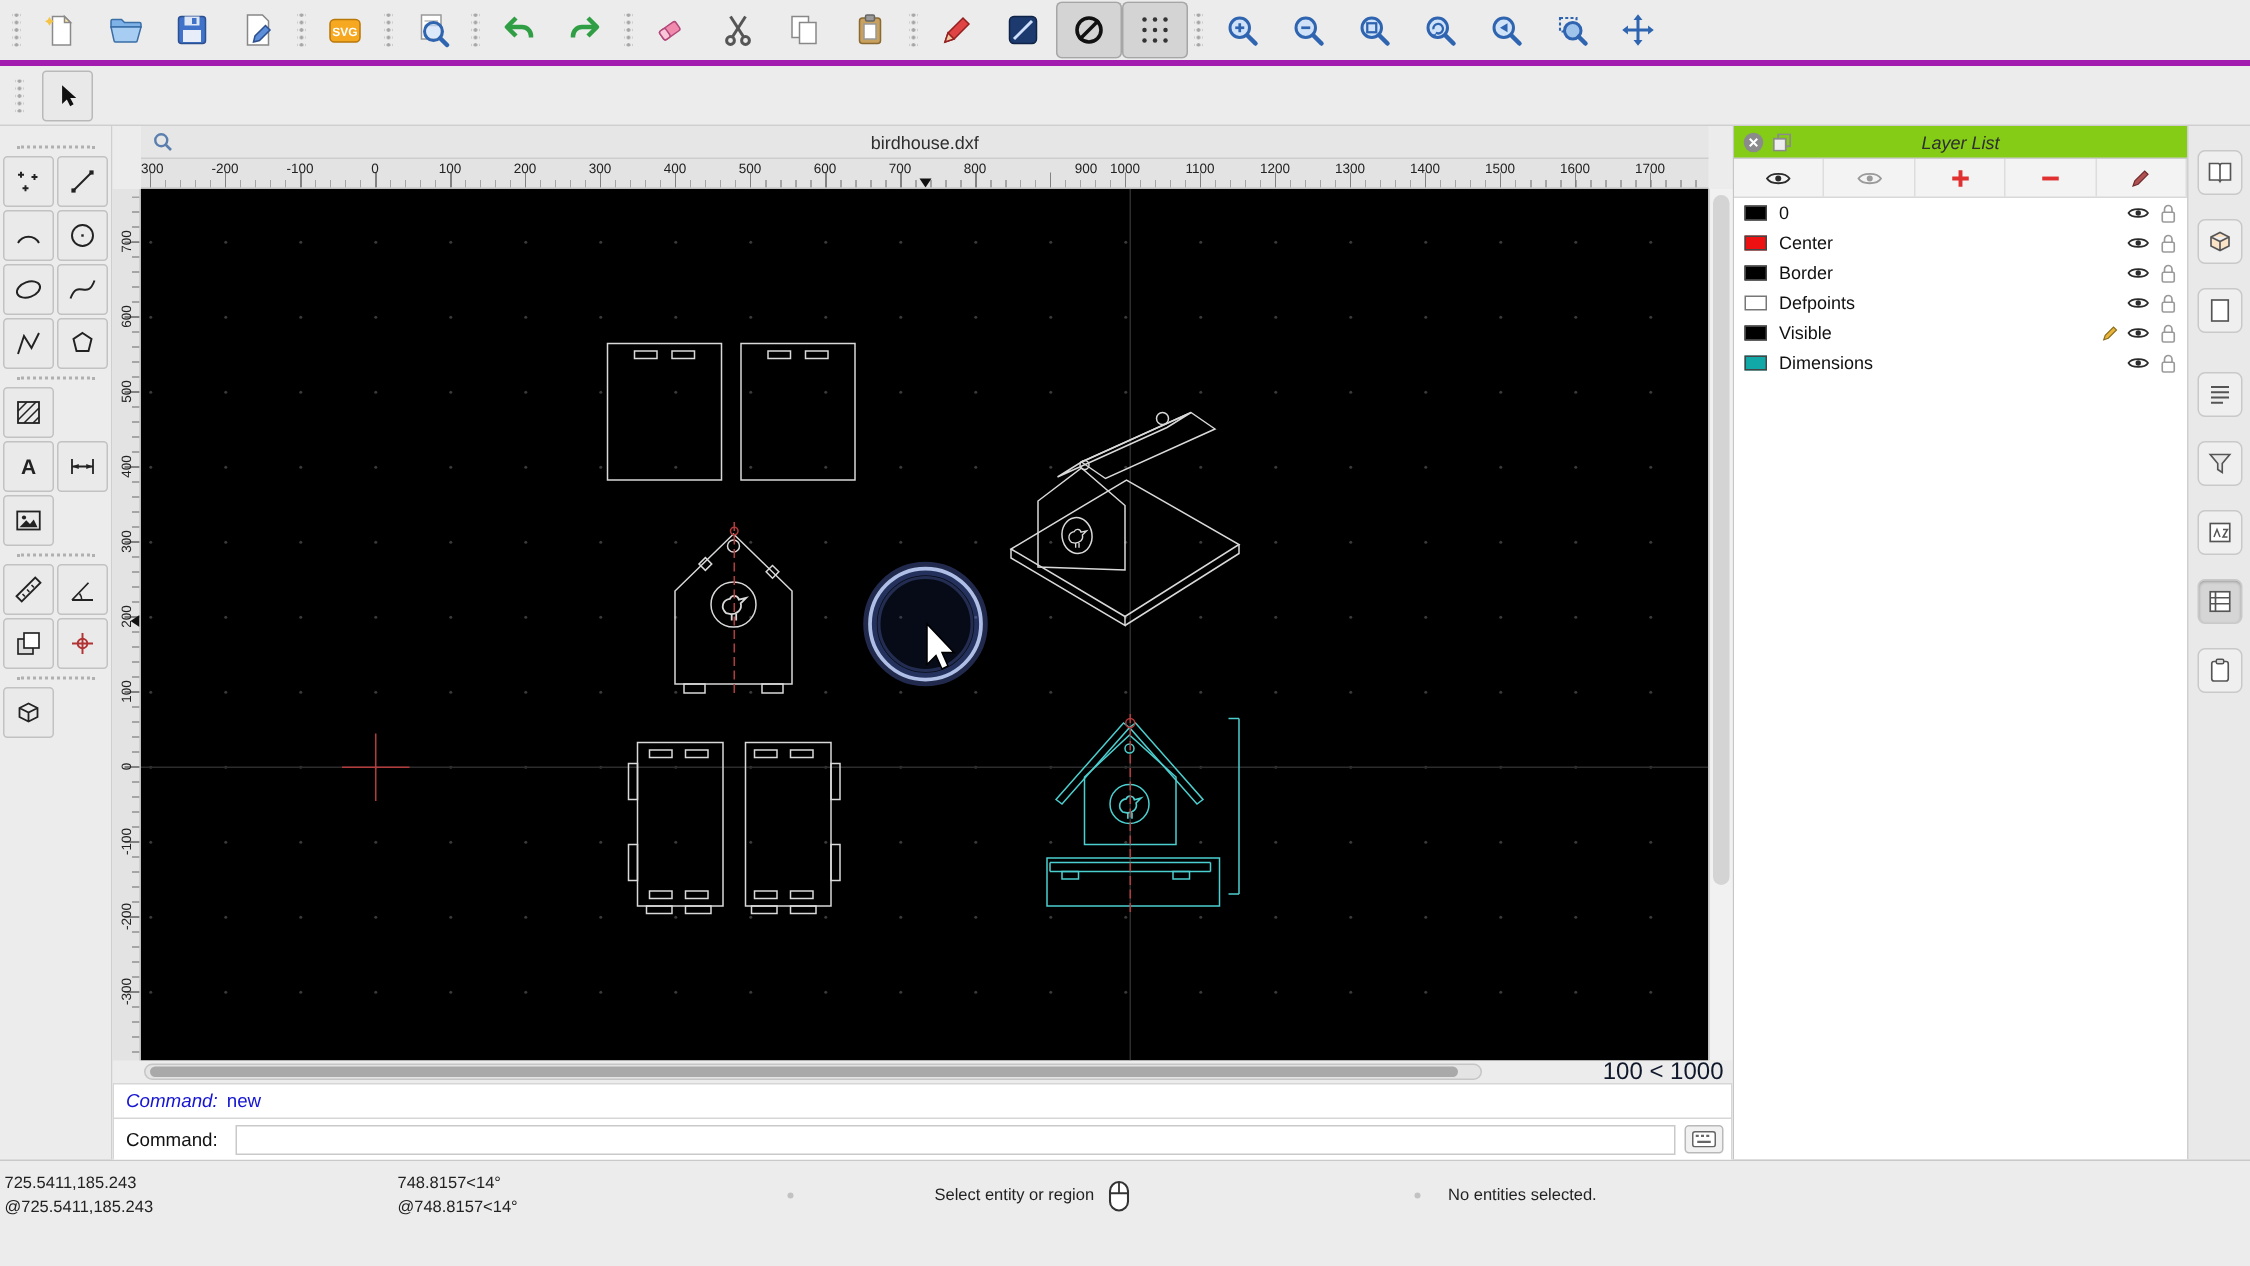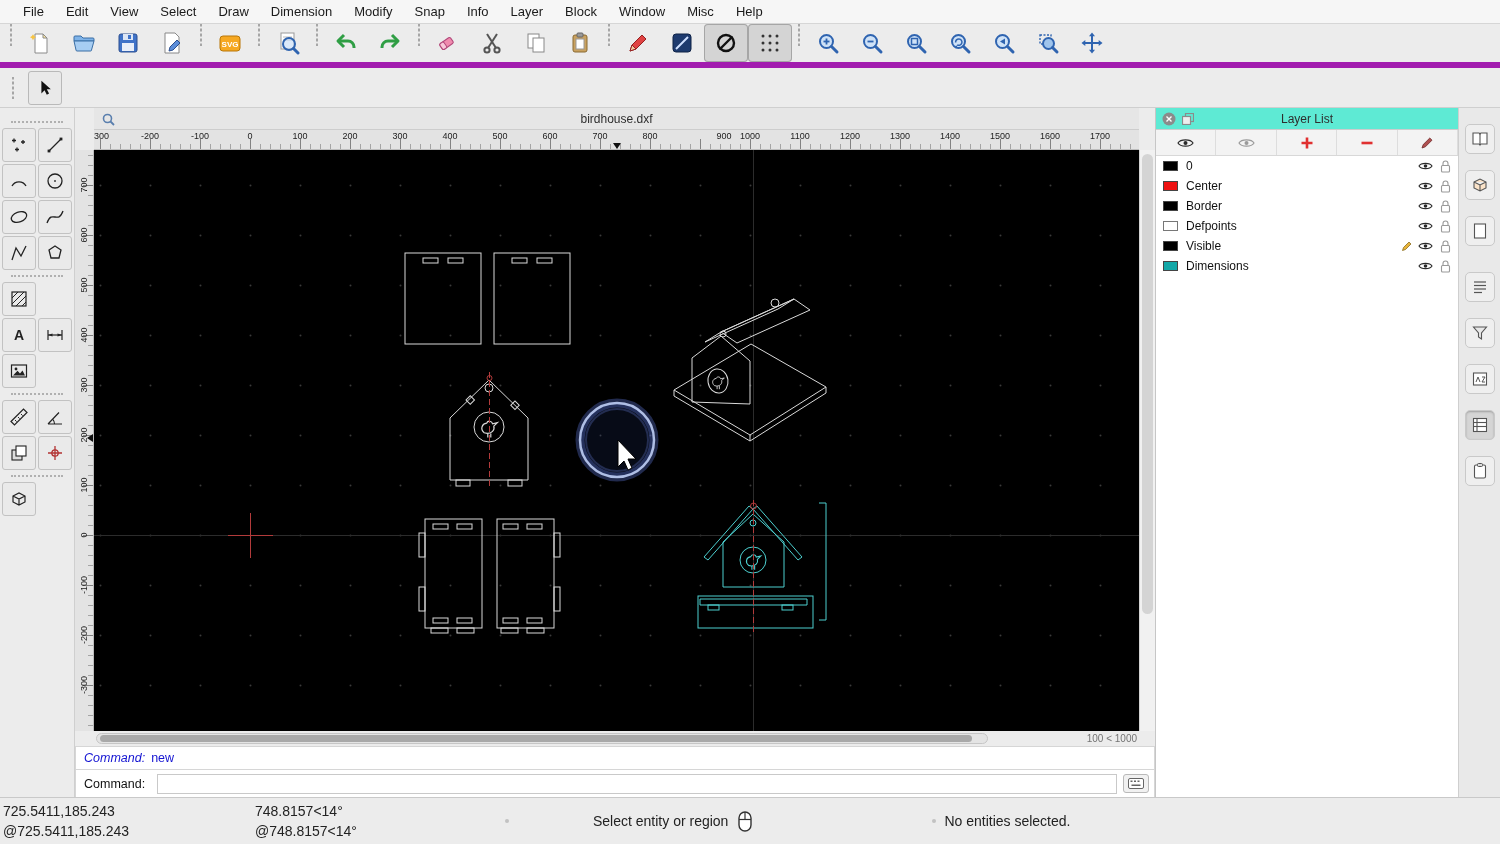--- a/index.html
+++ b/index.html
@@ -5,21 +5,21 @@
   *{margin:0;padding:0;box-sizing:border-box;}
   html,body{width:1500px;height:844px;overflow:hidden;}
   body{font-family:"Liberation Sans",sans-serif;background:#ececec;}
   .app{position:relative;width:1500px;height:844px;display:flex;flex-direction:column;background:#ececec;}
 
   
   .menubar{height:24px;background:#f6f6f6;border-bottom:1px solid #d6d6d6;display:flex;align-items:center;padding-left:12px;}
   .menu-item{padding:0 11px;font-size:13px;color:#1a1a1a;line-height:23px;white-space:nowrap;}
 
   
-  .toolbar{height:44px;background:#ececec;border-bottom:6px solid #a21caf;display:flex;padding:0 4px;}
+  .toolbar{height:44px;background:#ececec;border-bottom:4px solid #a21caf;display:flex;align-items:center;padding:0 4px;}
   .tbtn{width:44px;height:38px;display:flex;align-items:center;justify-content:center;border-radius:4px;flex:0 0 auto;}
   .tbtn.active{background:#d4d4d4;box-shadow:inset 0 0 0 1px #a6a6a6;}
   .handle{width:6px;height:22px;margin:0 4px;flex:0 0 auto;
     background-image:radial-gradient(#a6a6a6 1px, transparent 1.3px);background-size:4px 5px;background-position:center;}
   .toolrow2{height:40px;background:#ececec;border-bottom:1px solid #cfcfcf;display:flex;align-items:center;padding-left:6px;}
   .sel-btn{width:34px;height:34px;border:1px solid #b9b9b9;background:#e9e9e9;border-radius:3px;display:flex;align-items:center;justify-content:center;margin-left:8px;}
 
   
   .workspace{height:689px;display:flex;}
   .left-tools{width:75px;background:#ececec;border-right:1px solid #cfcfcf;display:flex;flex-direction:column;align-items:center;padding-top:8px;}
@@ -49,78 +49,62 @@
   .canvas svg{position:absolute;inset:0;}
   .ent{fill:none;stroke-width:1;}
   .redline{fill:none;stroke-width:1;}
 
   .v-scroll{position:absolute;left:1064px;top:42px;width:16px;height:581px;background:#f1f1f1;border-left:1px solid #d2d2d2;}
   .v-thumb{position:absolute;left:2px;right:2px;top:4px;height:460px;background:#d4d4d4;border-radius:6px;}
 
   .h-scroll{position:absolute;left:19px;top:623px;width:1061px;height:15px;background:#ececec;display:flex;align-items:center;}
   .h-track{margin-left:2px;width:892px;height:11px;background:#e4e4e4;border:1px solid #c6c6c6;border-radius:6px;position:relative;}
   .h-thumb{position:absolute;left:3px;top:1px;height:7px;width:872px;background:#a9a9a9;border-radius:4px;}
-  .grid-status{margin-left:auto;margin-right:18px;font-size:10px;color:#737373;white-space:nowrap;}
+  .grid-status{margin-left:auto;margin-right:6px;font-size:16px;color:#0f172a;white-space:nowrap;}
 
   .cmd-history{position:absolute;left:0;top:638px;width:1080px;height:24px;background:#fff;border:1px solid #d6d6d6;display:flex;align-items:center;padding-left:8px;font-size:12.5px;color:#1414d2;}
   .cmd-history .it{font-style:italic;margin-right:6px;}
   .cmd-row{position:absolute;left:0;top:662px;width:1080px;height:27px;background:#fff;border-left:1px solid #d6d6d6;border-right:1px solid #d6d6d6;display:flex;align-items:center;padding:0 5px 0 8px;}
   .cmd-label{font-size:12.5px;color:#111;margin-right:12px;}
   .cmd-input{flex:1;height:20px;border:1px solid #c9c9c9;background:#fff;font-size:12px;padding:0 4px;outline:none;font-family:"Liberation Sans",sans-serif;}
   .kbd-btn{width:26px;height:19px;margin-left:6px;border:1px solid #b9b9b9;border-radius:3px;background:#f1f1f1;display:flex;align-items:center;justify-content:center;}
 
   
   .layer-panel{width:303px;background:#fff;border-left:1px solid #c6c6c6;display:flex;flex-direction:column;}
-  .lp-header{height:22px;background:#5eead4;border-bottom:1px solid #cdcdcd;display:flex;align-items:center;padding:0 6px;position:relative;}
+  .lp-header{height:22px;background:#84cc16;border-bottom:1px solid #cdcdcd;display:flex;align-items:center;padding:0 6px;position:relative;font-style:italic;}
   .lp-title{position:absolute;left:0;right:0;text-align:center;font-size:12px;color:#2e2e2e;}
   .lp-hicon{margin-right:6px;z-index:1;display:flex;}
   .lp-toolbar{height:26px;display:flex;background:#f3f3f3;border-bottom:1px solid #d8d8d8;}
   .lp-btn{flex:1;display:flex;align-items:center;justify-content:center;border-right:1px solid #ddd;}
   .layer-rows{display:flex;flex-direction:column;}
   .layer-row{height:20px;display:flex;align-items:center;padding:0 7px;font-size:12px;color:#111;}
   .swatch{width:15px;height:10px;border:1px solid #444;margin-right:8px;flex:0 0 auto;}
   .lname{flex:1;}
   .layer-row .pencil{margin-right:5px;display:flex;}
   .layer-row .eye{margin-right:7px;display:flex;}
   .layer-row .lock{display:flex;}
   .lp-fill{flex:1;background:#fff;}
 
   
   .right-strip{width:42px;background:#e9e9e9;border-left:1px solid #cfcfcf;display:flex;flex-direction:column;align-items:center;padding-top:16px;}
   .dock-btn{width:30px;height:30px;border:1px solid #c9c9c9;border-radius:5px;background:#efefef;display:flex;align-items:center;justify-content:center;margin-bottom:16px;flex:0 0 auto;}
   .dock-btn.grp{margin-top:10px;}
   .dock-btn.active{background:#d5d5d5;box-shadow:inset 0 1px 2px rgba(0,0,0,.25);}
 
   
-  .statusbar{height:47px;background:#ececec;border-top:1px solid #c9c9c9;display:flex;align-items:center;font-size:14px;color:#222;}
+  .statusbar{height:47px;background:#ececec;border-top:1px solid #c9c9c9;display:flex;align-items:center;font-size:11px;color:#222;gap:10px;}
   .sb-col{display:flex;flex-direction:column;gap:4px;}
   .sb-dot{width:4px;height:4px;border-radius:50%;background:#c2c2c2;flex:0 0 auto;}
   .sb-hint{display:flex;align-items:center;gap:10px;}
 </style>
 </head>
 <body>
 
 <div class="app">
 
-  <div class="menubar">
-      <div class="menu-item">File</div>
-      <div class="menu-item">Edit</div>
-      <div class="menu-item">View</div>
-      <div class="menu-item">Select</div>
-      <div class="menu-item">Draw</div>
-      <div class="menu-item">Dimension</div>
-      <div class="menu-item">Modify</div>
-      <div class="menu-item">Snap</div>
-      <div class="menu-item">Info</div>
-      <div class="menu-item">Layer</div>
-      <div class="menu-item">Block</div>
-      <div class="menu-item">Window</div>
-      <div class="menu-item">Misc</div>
-      <div class="menu-item">Help</div>
-    </div>
 
   <div class="toolbar">
     <div class="handle"></div>
 
     <div class="tbtn">
       <svg width="24" height="24" viewBox="0 0 24 24">
         <path d="M7,3 h8 l4,4 v15 h-12 z" fill="#ffffff" stroke="#8a8a8a"></path>
         <path d="M15,3 l4,4 h-4 z" fill="#ffe9a0" stroke="#8a8a8a"></path>
         <path d="M5,3.2 l1.1,1.9 1.9,1.1 -1.9,1.1 -1.1,1.9 -1.1,-1.9 -1.9,-1.1 1.9,-1.1 z" fill="#f6c445"></path>
       </svg>

